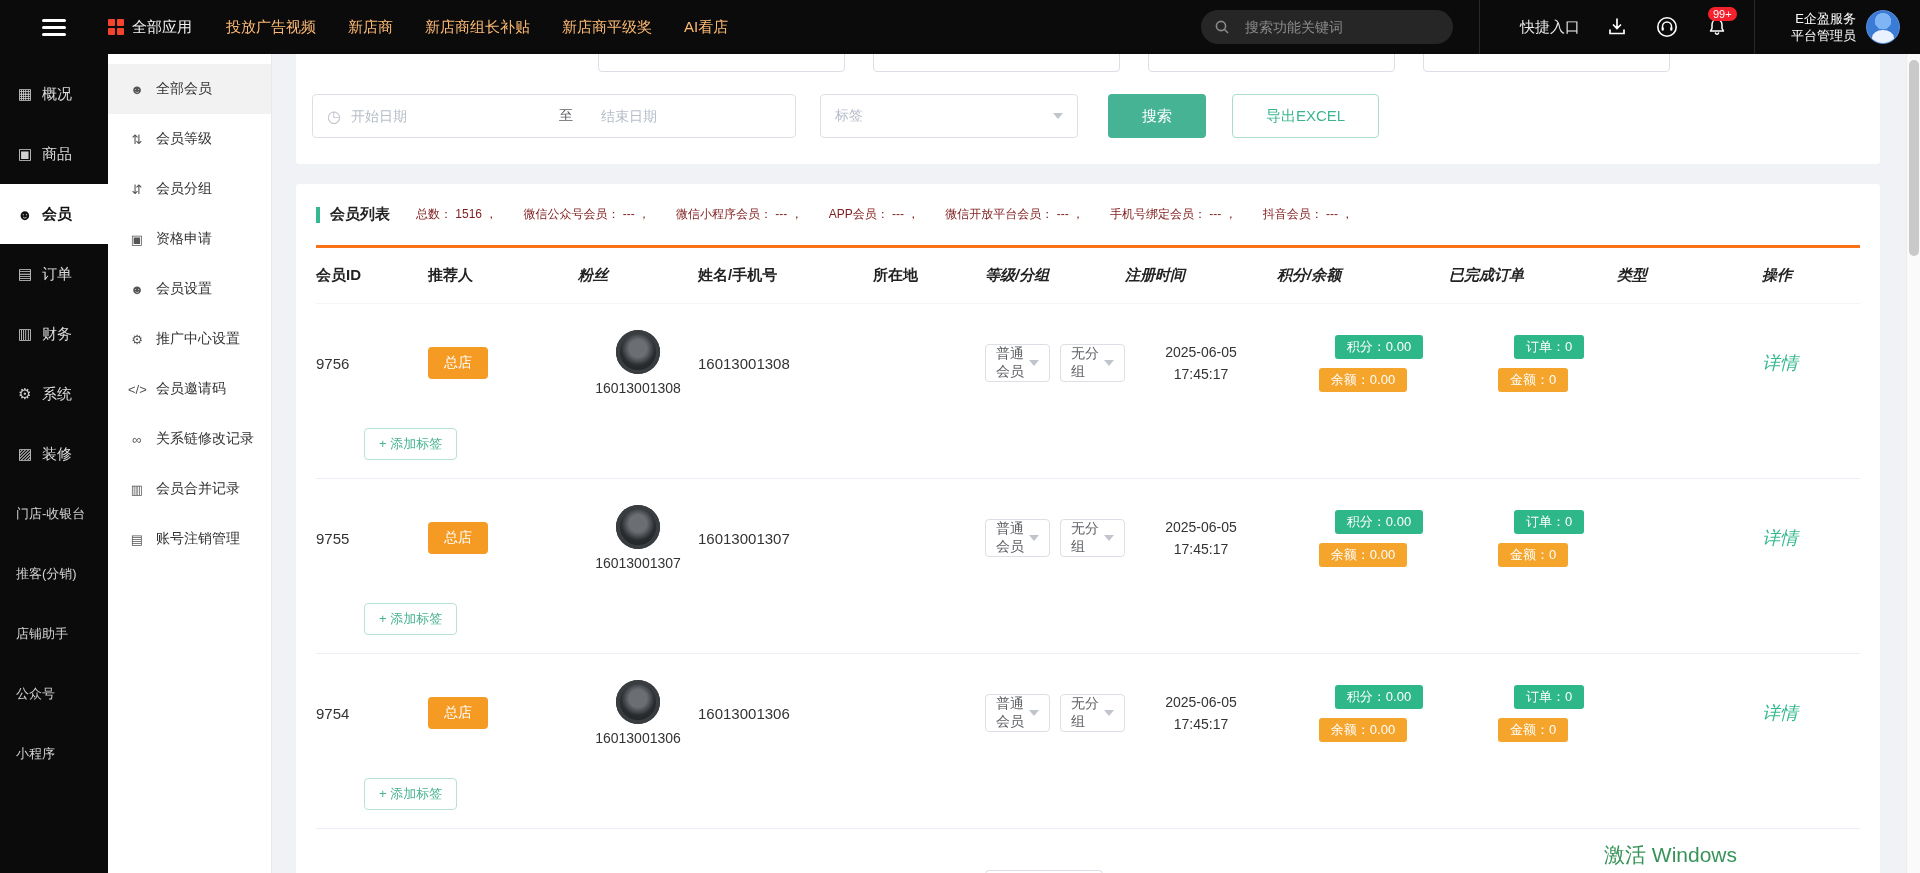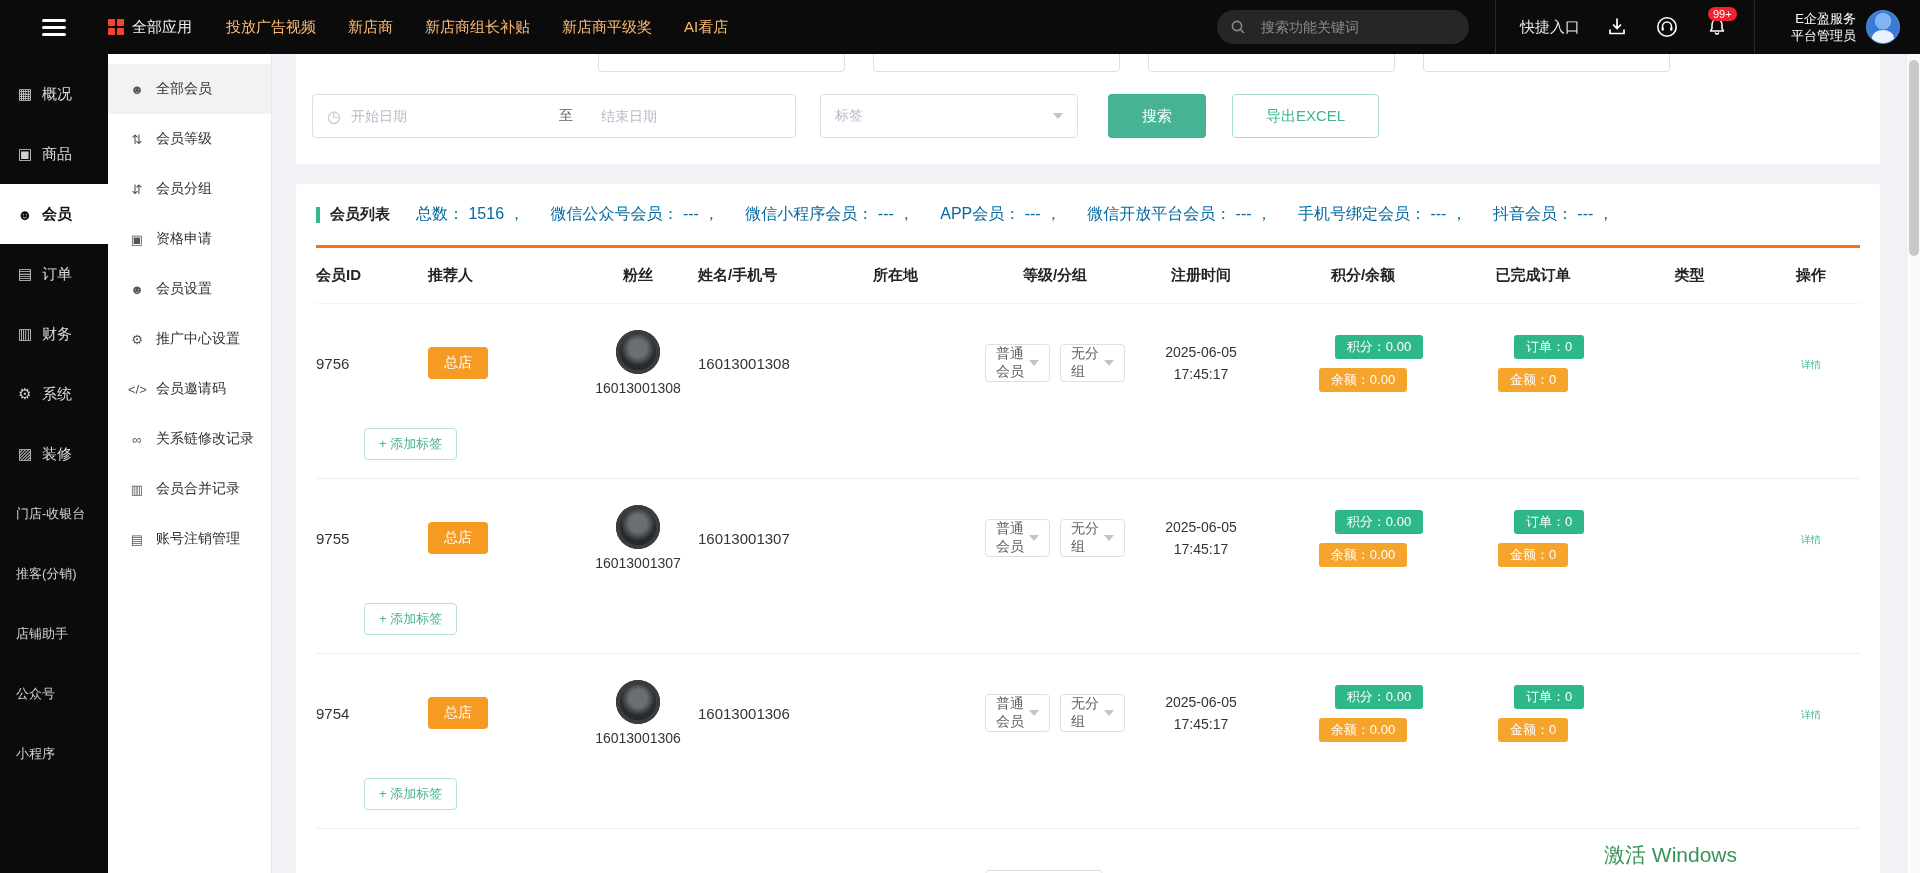--- a/index.html
+++ b/index.html
@@ -13,21 +13,21 @@
   .tb-apps { display:flex; align-items:center; gap:8px; color:#f2f2f2; font-size:15px; margin-right:34px; cursor:pointer; }
   .apps-grid { width:16px; height:16px; display:grid; grid-template-columns:7px 7px; grid-template-rows:7px 7px; gap:2px; }
   .apps-grid span { background:#f4442e; border-radius:1px; }
   .tb-nav { display:flex; align-items:center; gap:32px; }
   .tb-nav .nav-item { color:#fdba74; font-size:15px; cursor:pointer; white-space:nowrap; }
   .tb-spacer { flex:1; }
   .tb-search { width:252px; height:34px; background:#262626; border-radius:17px; display:flex; align-items:center; padding:0 14px; gap:16px; margin-right:26px; }
   .tb-search input { background:transparent; border:none; outline:none; color:#ddd; font-size:14px; width:100%; font-family:inherit; }
   .tb-search input::placeholder { color:#8a8a8a; }
   .tb-right { display:flex; align-items:center; height:100%; border-left:1px solid rgba(255,255,255,0.12); padding-left:24px; gap:24px; }
-  .quick-entry { color:#e8e8e8; font-size:15px; cursor:pointer; white-space:nowrap; }
+  .quick-entry { color:#e8e8e8; font-size:15px; cursor:pointer; white-space:nowrap;margin-left:16px; }
   .tb-icon { position:relative; width:26px; height:26px; display:flex; align-items:center; justify-content:center; cursor:pointer; }
   .tb-badge { position:absolute; top:-7px; left:4px; background:#f5222d; color:#fff; font-size:11px; line-height:14px; padding:0 5px; border-radius:8px; white-space:nowrap; }
   .tb-account { display:flex; align-items:center; gap:10px; height:100%; padding:0 20px 0 36px; border-left:1px solid rgba(255,255,255,0.12); }
   .acct-text { text-align:right; color:#fff; font-size:13px; line-height:17px; }
   .acct-avatar { width:34px; height:34px; border-radius:50%; background:radial-gradient(circle at 50% 32%, #7fb4f5 0 30%, #3a7bd5 31% 100%); border:1px solid #5a8fd8; position:relative; overflow:hidden; cursor:pointer; }
   .acct-avatar::after { content:""; position:absolute; left:50%; top:58%; transform:translateX(-50%); width:22px; height:16px; border-radius:50% 50% 0 0; background:#eaf2ff; }
 
   
   .sidebar { position:absolute; top:54px; left:0; width:108px; height:819px; background:#0b0b0b; padding-top:10px; z-index:20; }
   .sb-item { height:60px; display:flex; align-items:center; gap:8px; padding-left:16px; color:#dcdcdc; font-size:15px; cursor:pointer; white-space:nowrap; }
@@ -58,40 +58,40 @@
   .tag-select { width:258px; height:44px; border:1px solid #dcdfe6; border-radius:4px; display:flex; align-items:center; justify-content:space-between; padding:0 14px; margin-left:24px; color:#b6bcc8; font-size:14px; cursor:pointer; background:#fff; }
   .caret { width:0; height:0; border-left:5px solid transparent; border-right:5px solid transparent; border-top:6px solid #c0c4cc; }
   .btn-search { width:98px; height:44px; margin-left:30px; background:#45b394; border:none; border-radius:4px; color:#fff; font-size:15px; cursor:pointer; font-family:inherit; }
   .btn-export { width:147px; height:44px; margin-left:26px; background:#fff; border:1px solid #a9dcc9; border-radius:4px; color:#3cb690; font-size:15px; cursor:pointer; font-family:inherit; }
 
   
   .member-card { margin-top:20px; padding:0 20px 0 20px; min-height:700px; }
   .ml-header { height:64px; display:flex; align-items:center; border-bottom:3px solid #f97316; }
   .green-bar { width:4px; height:16px; background:#35b88f; margin-right:10px; }
   .ml-title { font-size:15px; color:#222; font-weight:700; margin-right:26px; }
-  .ml-stat { color:#0369a1; font-size:16px; margin-right:26px; white-space:nowrap; }
+  .ml-stat { color:#7f1d1d; font-size:12px; margin-right:26px; white-space:nowrap; }
 
   .grid { display:grid; grid-template-columns:112px 150px 120px 175px 112px 140px 152px 172px 168px 145px 1fr; align-items:center; }
   .thead { height:56px; font-size:15px; font-weight:700; color:#222; border-bottom:1px solid #f5f5f5; }
-  .cc { text-align:center; }
+  .cc { text-align:left;font-style:italic; }
   .cell { font-size:15px; color:#333; }
 
   .m-row { min-height:118px; padding:10px 0; }
   .fans-wrap { display:flex; flex-direction:column; align-items:center; gap:6px; }
   .avatar { width:44px; height:44px; border-radius:50%; background:radial-gradient(circle at 50% 42%, #6b6f73 0 26%, #2a2d30 50%, #141517 100%); box-shadow:inset 0 0 0 4px #3a3d40; }
   .fans-num { font-size:14px; color:#333; }
   .store-btn { background:#f59a23; color:#fff; border:none; border-radius:4px; padding:7px 16px; font-size:14px; cursor:pointer; font-family:inherit; }
   .lv-wrap { display:flex; flex-direction:row; align-items:center; gap:10px; }
   .mini-select { width:118px; height:38px; border:1px solid #dcdfe6; border-radius:4px; background:#fff; display:flex; align-items:center; justify-content:space-between; padding:0 10px; font-size:14px; color:#606266; cursor:pointer; }
   .time-wrap { text-align:center; font-size:14px; color:#333; line-height:22px; }
   .badge-col { display:flex; flex-direction:column; align-items:center; gap:9px; }
   .badge { color:#fff; font-size:13px; line-height:24px; padding:0 12px; border-radius:3px; white-space:nowrap; }
   .badge.green { background:#2eb788;margin-left:32px; }
   .badge.orange { background:#f5a42c; }
-  .detail-link { color:#35b88f; font-size:10px; cursor:pointer; text-decoration:none; }
+  .detail-link { color:#35b88f; font-size:18px; cursor:pointer; text-decoration:none; }
   .tag-row { padding:6px 0 18px 48px; border-bottom:1px solid #ebeef5; }
   .add-tag-btn { background:#fff; border:1px solid #b8e2d2; border-radius:4px; color:#49b392; font-size:13px; padding:6px 14px; cursor:pointer; font-family:inherit; }
   .partial { padding-top:12px; }
 
   
   .v-scrollbar { position:absolute; top:54px; right:0; width:14px; height:819px; background:#fafafa; border-left:1px solid #ededed; z-index:25; }
   .v-thumb { position:absolute; top:6px; left:2px; width:10px; height:196px; background:#c9c9c9; border-radius:6px; cursor:grab; }
 
   
   .watermark { position:absolute; left:1332px; top:787px; color:#15803d; opacity:0.85; pointer-events:none; }

